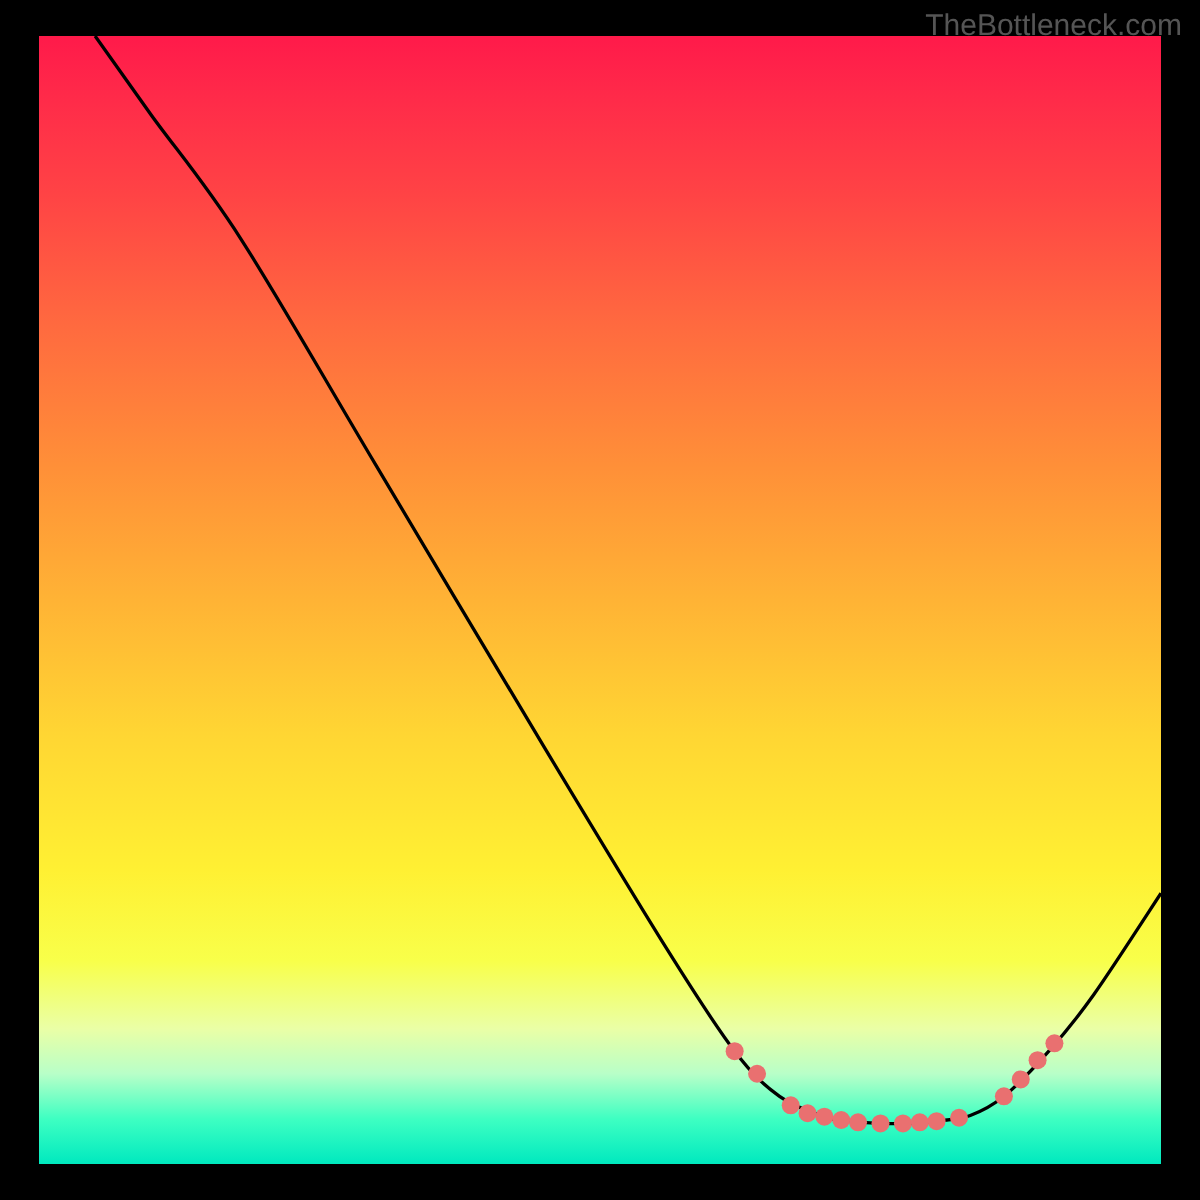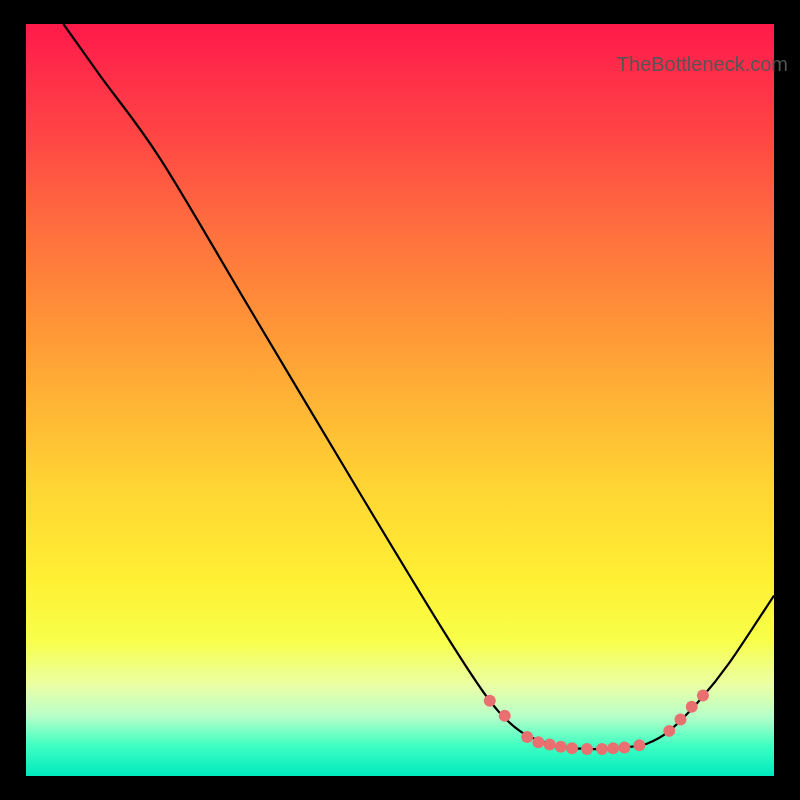--- a/index.html
+++ b/index.html
@@ -12,21 +12,20 @@
     overflow: hidden;
   }
   .watermark {
     position: absolute;
     top: 6px;
     right: 12px;
     color: #555;
     font-size: 20px;
     font-weight: 500;
     z-index: 10;
-    margin-top: 47px;
   }
   .plot-area {
     position: absolute;
     left: 26px;
     top: 24px;
     width: 748px;
     height: 752px;
     overflow: hidden;
   }
   .gradient-bg {

